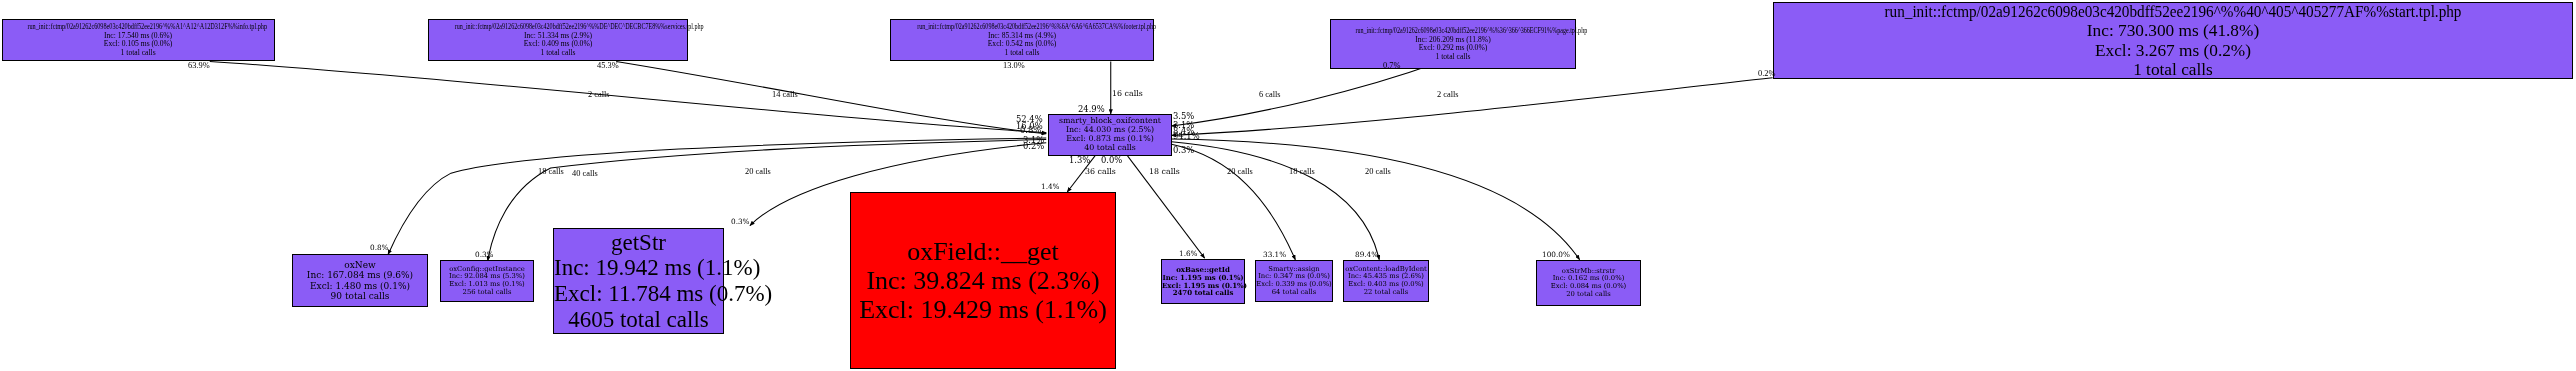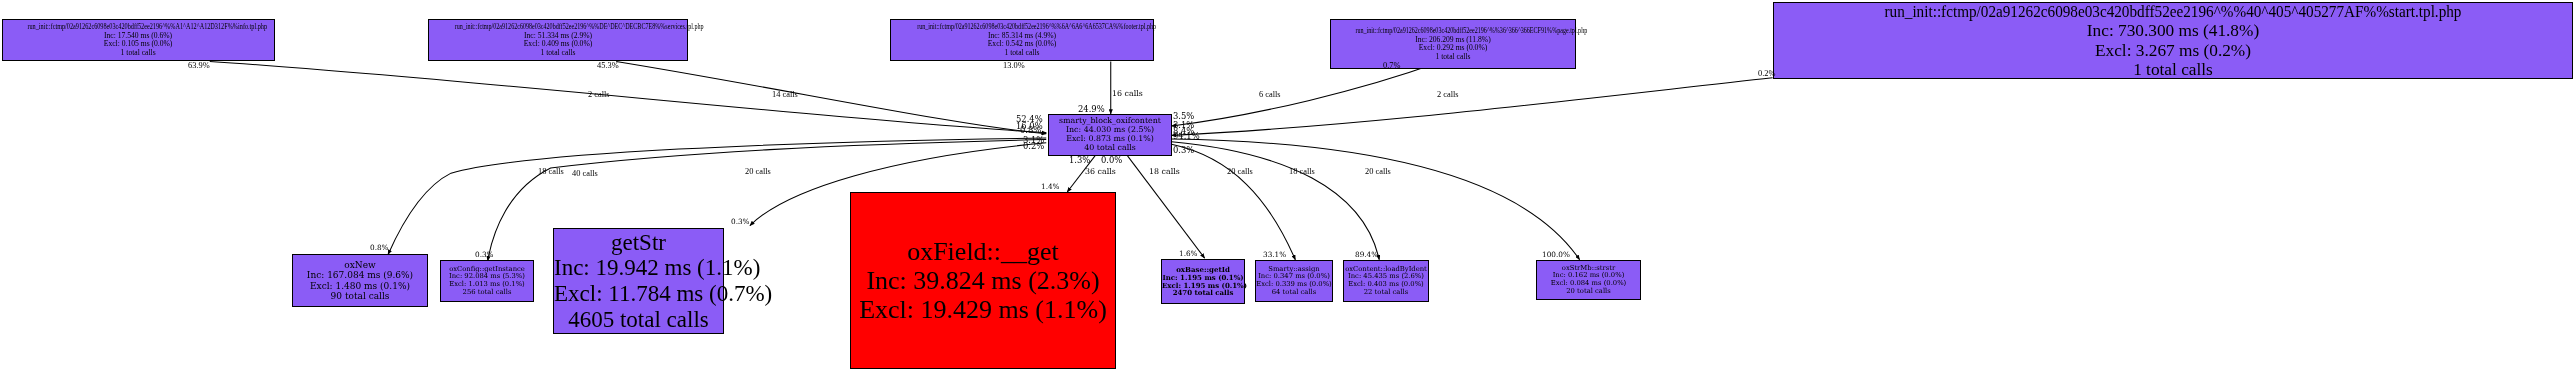--- a/index.html
+++ b/index.html
@@ -123,21 +123,21 @@
   <span class="ln">64 total calls</span>
 </div>
 
 <div class="node" style="left:1343px;top:260px;width:86px;height:42px;font-size:6.8px;">
   <span class="ln">oxContent::loadByIdent</span>
   <span class="ln">Inc: 45.435 ms (2.6%)</span>
   <span class="ln">Excl: 0.403 ms (0.0%)</span>
   <span class="ln">22 total calls</span>
 </div>
 
-<div class="node" style="left:1536px;top:260px;width:105px;height:40px;font-size:6.8px;">
+<div class="node" style="left:1536px;top:260px;width:105px;height:46px;font-size:6.8px;">
   <span class="ln">oxStrMb::strstr</span>
   <span class="ln">Inc: 0.162 ms (0.0%)</span>
   <span class="ln">Excl: 0.084 ms (0.0%)</span>
   <span class="ln">20 total calls</span>
 </div>
 
 <span class="lbl condc" style="left:588px;top:90px;font-size:8.4px;">2 calls</span>
 <span class="lbl condc" style="left:772px;top:90px;font-size:8.4px;">14 calls</span>
 <span class="lbl" style="left:1112px;top:89px;font-size:7.9px;">16 calls</span>
 <span class="lbl condc" style="left:1259px;top:90px;font-size:8.4px;">6 calls</span>

